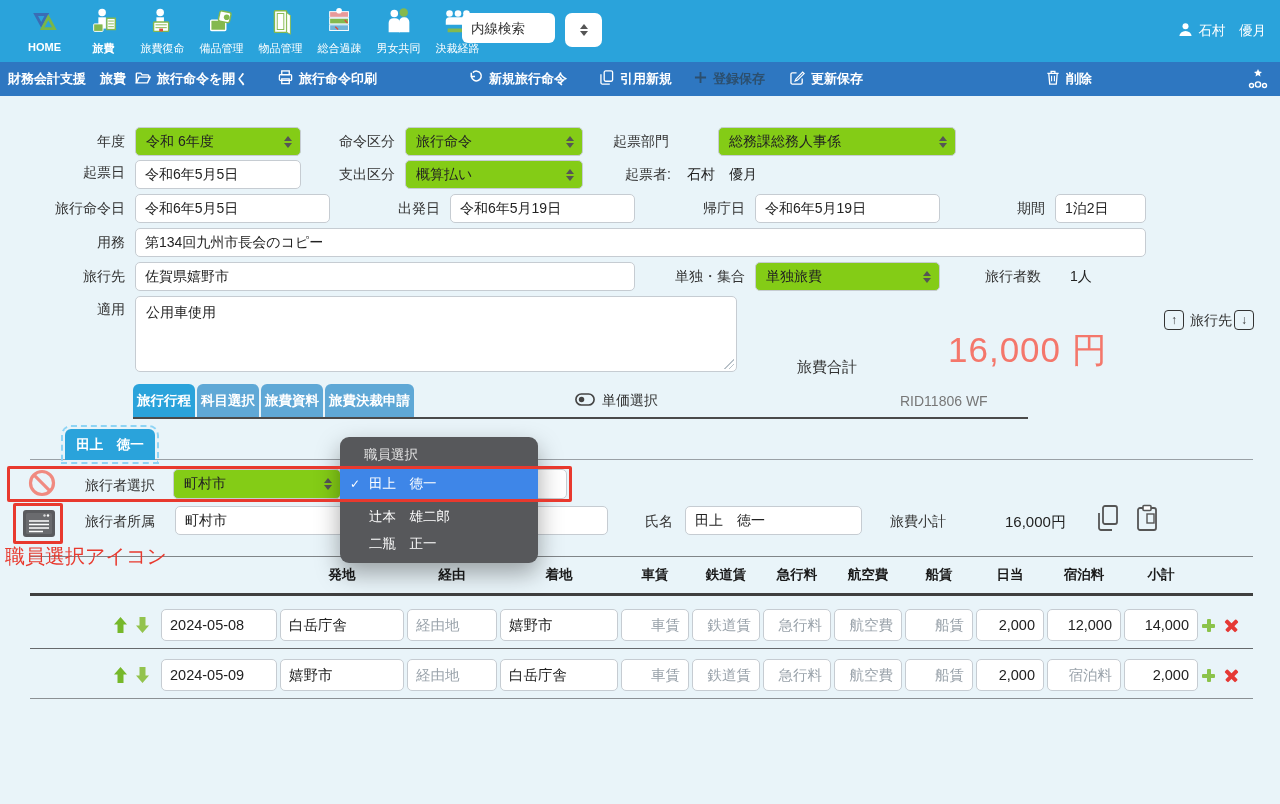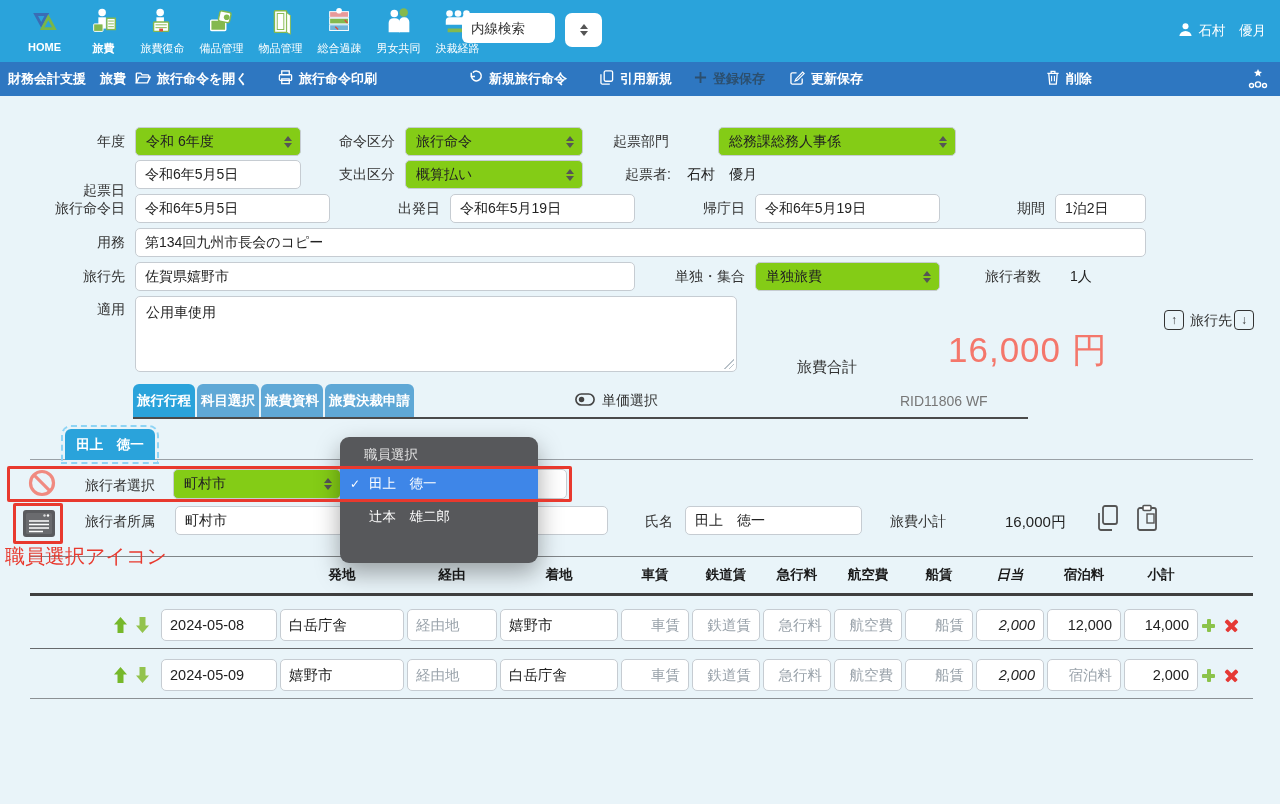--- a/index.html
+++ b/index.html
@@ -69,21 +69,21 @@
   .trow{position:absolute;left:114px;display:flex;gap:3px;align-items:center;}
   .cell{height:32px;background:#fff;border:1px solid #c6ccd2;border-radius:5px;font-size:14.5px;color:#222;padding:0 8px;box-sizing:border-box;outline:none;min-width:0;}
   .cell::placeholder{color:#9aa3ab;}
   .num{text-align:right;}
   .w-arrows{width:44px;display:flex;gap:9px;align-items:center;}
   .w-date{width:116px;}
   .w-from{width:124px;}
   .w-keiyu{width:90px;}
   .w-to{width:118px;}
   .w-fare{width:68px;}
-  .w-nitto{width:68px;font-style:italic;}
+  .w-nitto{width:68px;}
   .w-shuku{width:74px;}
   .w-shokei{width:74px;}
   .w-act{width:44px;display:flex;gap:8px;align-items:center;}
   .arrow-btn{cursor:pointer;display:flex;}
   .act-plus{position:relative;width:15px;height:15px;cursor:pointer;}
   .act-plus::before{content:"";position:absolute;left:6px;top:1px;width:4px;height:13px;background:#8bc34a;border-radius:1px;}
   .act-plus::after{content:"";position:absolute;left:1px;top:6px;width:13px;height:4px;background:#8bc34a;border-radius:1px;}
   .act-x{position:relative;width:15px;height:15px;transform:rotate(45deg);cursor:pointer;}
   .act-x::before{content:"";position:absolute;left:6px;top:0px;width:4px;height:15px;background:#e53935;border-radius:1px;}
   .act-x::after{content:"";position:absolute;left:0px;top:6px;width:15px;height:4px;background:#e53935;border-radius:1px;}
@@ -300,21 +300,21 @@
 
   <div class="lbl" style="left:613px;top:133px;width:95px;text-align:left;">起票部門</div>
   <div class="sel" style="left:718px;top:127px;width:238px;">
       <span>総務課総務人事係</span>
       <span class="caret">
         <i class="up"></i>
         <i class="dn"></i>
       </span>
     </div>
 
-  <div class="lbl" style="left:30px;top:182px;width:95px;text-align:right;">起票日</div>
+  <div class="lbl" style="left:30px;top:164px;width:95px;text-align:right;">起票日</div>
   <input class="inp" style="left: 135px; top: 160px; width: 166px;" value="令和6年5月5日">
 
   <div class="lbl" style="left:300px;top:166px;width:95px;text-align:right;">支出区分</div>
   <div class="sel" style="left:405px;top:160px;width:178px;">
       <span>概算払い</span>
       <span class="caret">
         <i class="up"></i>
         <i class="dn"></i>
       </span>
     </div>
@@ -518,15 +518,18 @@
 
   <div class="dropdown">
     <div class="dd-title">職員選択</div>
     <div class="dd-item selected" style="top:32px;">
       <span class="chk">✓</span>
       <span class="nm">田上　徳一</span>
     </div>
     <div class="dd-item" style="top:66px;">
       <span class="nm">辻本　雄二郎</span>
     </div>
+    <div class="dd-item" style="top:93px;">
+      <span class="nm">二瓶　正一</span>
+    </div>
   </div>
 
 </div>
 
 </body></html>

